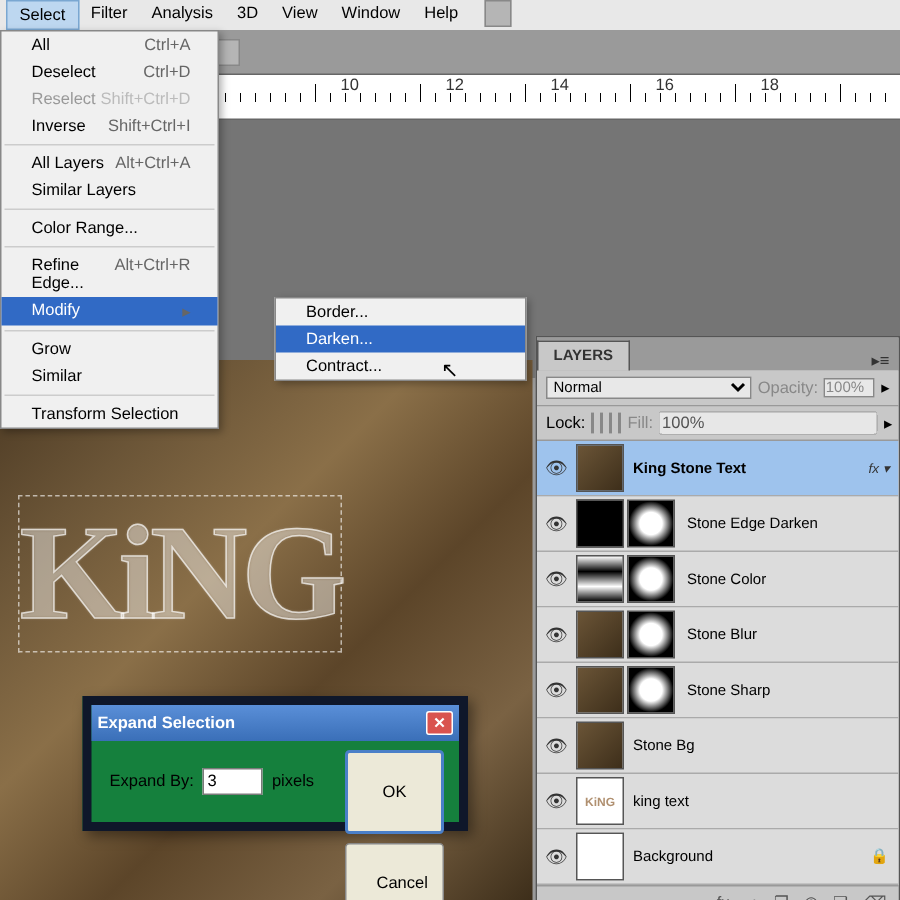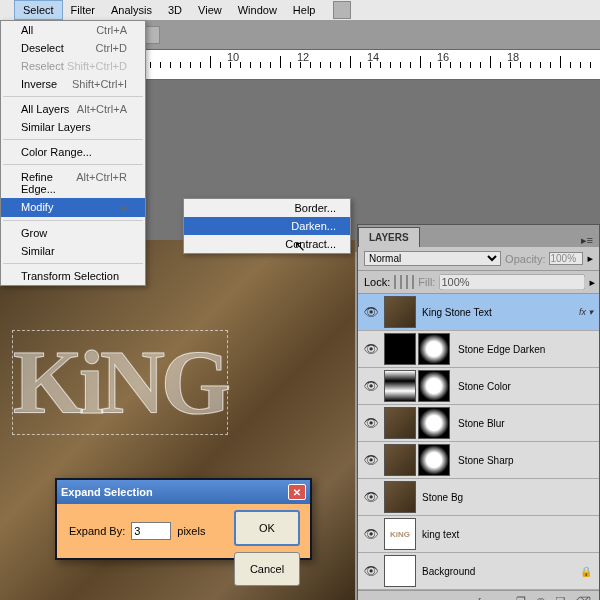--- a/index.html
+++ b/index.html
@@ -1,47 +1,47 @@
 <!DOCTYPE html>
 <html><head>
 <meta charset="utf-8">
 <style>
 *{margin:0;padding:0;box-sizing:border-box;font-family:Tahoma,Arial,sans-serif;font-size:11px}
 body{background:#9a9a9a;width:600px;height:600px;overflow:hidden;position:relative}
-.menubar{background:#e8e8e8;height:20px;display:flex;align-items:center;padding-left:14px}
+.menubar{background:#e8e8e8;height:20px;display:flex;align-items:flex-start;padding-left:4px}
 .menubar span{padding:3px 8px;cursor:default}
 .menubar span.active{background:#bdd7f0;border:1px solid #7aa7d1}
 .toolbar{background:#9a9a9a;height:30px;display:flex;align-items:center;gap:6px;padding:0 8px;border-bottom:1px solid #666}
 .toolbar-sep{width:1px;height:20px;background:#777}
 .ticon{width:18px;height:18px;background:#b5b5b5;border:1px solid #888;display:inline-block}
 .ruler{background:#fff;height:30px;border-bottom:1px solid #666;background-image:repeating-linear-gradient(to right,#000 0,#000 1px,transparent 1px,transparent 10px),repeating-linear-gradient(to right,#000 0,#000 1px,transparent 1px,transparent 70px);background-position:0 12px,0 6px;background-size:10px 6px,70px 12px;background-repeat:repeat-x;position:relative}
 .ruler-nums{position:absolute;top:1px;left:0;width:100%;display:flex;font-size:9px;color:#333}
 .ruler-nums span{width:70px;text-align:left;padding-left:2px}
 .canvas-area{background:#757575;height:172px}
 .dropdown{position:absolute;top:20px;left:0;width:146px;background:#f0f0f0;border:1px solid #888;box-shadow:2px 2px 5px rgba(0,0,0,0.3);z-index:10}
 .menu-item{display:flex;justify-content:space-between;padding:3px 18px 3px 20px;cursor:default}
 .menu-item.disabled{color:#999}
 .menu-item.highlight{background:#316ac5;color:#fff}
 .menu-item .shortcut{color:#666}
 .menu-item.disabled .shortcut{color:#bbb}
 .menu-sep{height:1px;background:#ccc;margin:3px 2px}
 .submenu{position:absolute;top:198px;left:183px;width:168px;background:#f0f0f0;border:1px solid #888;box-shadow:2px 2px 5px rgba(0,0,0,0.3);z-index:11}
-.sub-item{display:flex;justify-content:flex-end;padding:3px 14px 3px 20px}
+.sub-item{display:flex;justify-content:flex-start;padding:3px 14px 3px 20px}
 .sub-item.highlight{background:#316ac5;color:#fff}
 .cursor-arrow{position:absolute;top:238px;left:294px;z-index:12;font-size:14px;color:#000}
 .stone{position:absolute;top:240px;left:0;width:355px;height:360px;background:linear-gradient(135deg,#4a3822 0%,#6b5537 20%,#8a6f48 40%,#5c4529 60%,#7a6243 80%,#3d2e1a 100%);overflow:hidden}
 .king-text{position:absolute;top:90px;left:12px;font-family:Georgia,serif;font-size:90px;font-weight:bold;letter-spacing:-4px;color:rgba(255,255,255,0.05);-webkit-text-stroke:1px rgba(255,255,255,0.7);text-shadow:0 0 2px rgba(255,255,255,0.4)}
 .king-text::before{content:"";position:absolute;inset:0}
-.dialog{position:absolute;top:478px;left:55px;width:257px;background:#fdba74;border:2px solid #0f172a;box-shadow:3px 3px 8px rgba(0,0,0,0.4);z-index:20}
+.dialog{position:absolute;top:464px;left:55px;width:257px;background:#15803d;border:6px solid #0f172a;box-shadow:3px 3px 8px rgba(0,0,0,0.4);z-index:20}
 .titlebar{background:linear-gradient(#5a8fd8,#3a6fb8);height:24px;display:flex;align-items:center;justify-content:space-between;padding:0 4px;color:#fff;font-weight:bold}
 .close-x{width:18px;height:16px;background:#d9534f;border:1px solid #fff;border-radius:2px;display:flex;align-items:center;justify-content:center;color:#fff;font-size:10px;font-weight:bold}
 .dialog-body{padding:18px 12px;display:flex;align-items:center;gap:6px}
 .dialog-body input{width:40px;border:1px solid #7a7a7a;padding:2px;text-align:left}
 .dialog-btns{position:absolute;right:10px;top:30px;display:flex;flex-direction:column;gap:6px}
-.dialog-btns button{width:66px;padding:10px;background:#ece9d8;border:1px solid #888;border-radius:3px}
+.dialog-btns button{width:66px;padding:20px;background:#ece9d8;border:1px solid #888;border-radius:3px}
 .dialog-btns button.primary{border:2px solid #4a7fc8}
 .layers-panel{position:absolute;top:224px;right:0;width:243px;background:#c8c8c8;border:1px solid #555;z-index:5}
 .layers-tab{background:#9a9a9a;height:22px;display:flex;align-items:end}
 .layers-tab .tab{background:#c8c8c8;padding:4px 10px;font-weight:bold;font-size:10px;border:1px solid #555;border-bottom:none;color:#333}
 .layers-tab .menu-dots{margin-left:auto;padding:0 6px;color:#333}
 .layer-opts{background:#c8c8c8;padding:4px 6px;display:flex;align-items:center;gap:4px;font-size:10px;border-bottom:1px solid #999}
 .layer-opts select{flex:1;font-size:10px;background:#e8e8e8;border:1px solid #888}
 .layer-opts .opacity{color:#888}
 .layer-opts input{width:34px;font-size:10px;border:1px solid #888;background:#e8e8e8;color:#888}
 .lock-row{background:#c8c8c8;padding:3px 6px;display:flex;align-items:center;gap:4px;font-size:10px;border-bottom:1px solid #999}
@@ -52,21 +52,21 @@
 .layer.active{background:#9ec3ed}
 .eye{width:22px;text-align:center;font-size:12px;color:#333}
 .thumb{width:32px;height:32px;border:1px solid #555;margin:0 2px;background:#888;position:relative;flex-shrink:0}
 .thumb.stone-th{background:linear-gradient(135deg,#6b5537,#3d2e1a)}
 .thumb.black{background:#000}
 .thumb.gradient{background:linear-gradient(#fff,#000,#fff,#000)}
 .thumb.king-th{background:#fff;font-size:8px;display:flex;align-items:center;justify-content:center;color:#b09070;font-weight:bold}
 .thumb.white{background:#fff}
 .mask{width:32px;height:32px;border:1px solid #555;margin-right:4px;background:radial-gradient(circle,#fff 35%,#000 70%);flex-shrink:0}
 .layer-name{flex:1;padding-left:4px;font-size:10px}
-.layer-name.bold{font-weight:normal}
+.layer-name.bold{font-weight:bold}
 .fx{font-size:9px;font-style:italic;padding-right:4px;color:#333}
 .lock-ind{font-size:10px;padding-right:4px}
 .panel-bottom{background:#c8c8c8;height:22px;display:flex;align-items:center;justify-content:flex-end;gap:10px;padding:0 8px;border-top:1px solid #999;font-size:10px;color:#555}
 .panel-bottom span{cursor:default}
 </style>
 </head>
 <body>
 
 <div class="menubar">
   <span class="active">Select</span>

